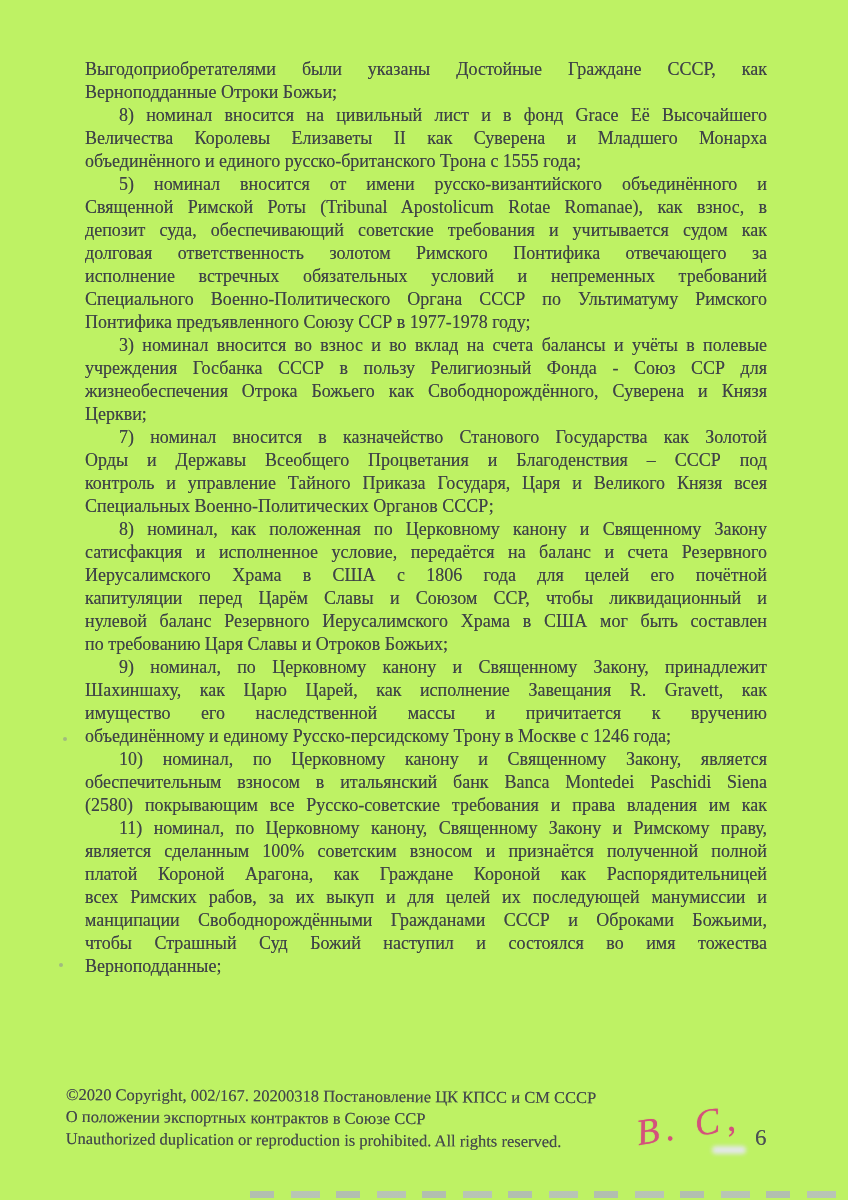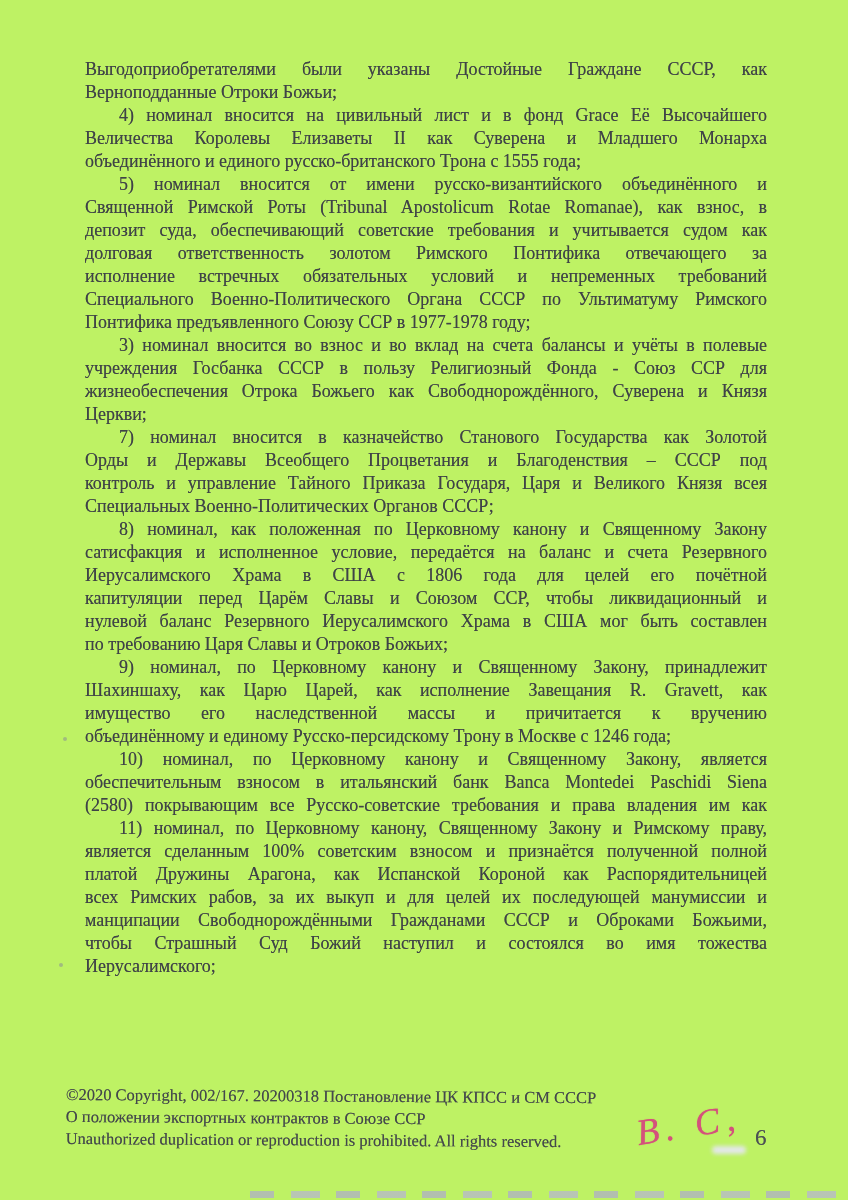--- a/index.html
+++ b/index.html
@@ -80,21 +80,21 @@
   .dot2{left:59px;top:963px;}
 </style>
 </head>
 <body>
 
 <div class="page">
 
   <div class="textblock" id="textblock">
       <div class="line">Выгодоприобретателями были указаны Достойные Граждане СССР, как</div>
       <div class="line last">Верноподданные Отроки Божьи;</div>
-      <div class="line indent">4) номинал вносится на цивильный лист и в фонд Grace Её Высочайшего</div>
+      <div class="line indent">8) номинал вносится на цивильный лист и в фонд Grace Её Высочайшего</div>
       <div class="line">Величества Королевы Елизаветы II как Суверена и Младшего Монарха</div>
       <div class="line last">объединённого и единого русско-британского Трона с 1555 года;</div>
       <div class="line indent">5) номинал вносится от имени русско-византийского объединённого и</div>
       <div class="line">Священной Римской Роты (Tribunal Apostolicum Rotae Romanae), как взнос, в</div>
       <div class="line">депозит суда, обеспечивающий советские требования и учитывается судом как</div>
       <div class="line">долговая ответственность золотом Римского Понтифика отвечающего за</div>
       <div class="line">исполнение встречных обязательных условий и непременных требований</div>
       <div class="line">Специального Военно-Политического Органа СССР по Ультиматуму Римского</div>
       <div class="line last">Понтифика предъявленного Союзу ССР в 1977-1978 году;</div>
       <div class="line indent">3) номинал вносится во взнос и во вклад на счета балансы и учёты в полевые</div>
@@ -113,25 +113,25 @@
       <div class="line last">по требованию Царя Славы и Отроков Божьих;</div>
       <div class="line indent">9) номинал, по Церковному канону и Священному Закону, принадлежит</div>
       <div class="line">Шахиншаху, как Царю Царей, как исполнение Завещания R. Gravett, как</div>
       <div class="line">имущество его наследственной массы и причитается к вручению</div>
       <div class="line last">объединённому и единому Русско-персидскому Трону в Москве с 1246 года;</div>
       <div class="line indent">10) номинал, по Церковному канону и Священному Закону, является</div>
       <div class="line">обеспечительным взносом в итальянский банк Banca Montedei Paschidi Siena</div>
       <div class="line">(2580) покрывающим все Русско-советские требования и права владения им как</div>
       <div class="line indent">11) номинал, по Церковному канону, Священному Закону и Римскому праву,</div>
       <div class="line">является сделанным 100% советским взносом и признаётся полученной полной</div>
-      <div class="line">платой Дружины Арагона, как Испанской Короной как Распорядительницей</div>
+      <div class="line">платой Короной Арагона, как Граждане Короной как Распорядительницей</div>
       <div class="line">всех Римских рабов, за их выкуп и для целей их последующей манумиссии и</div>
       <div class="line">манципации Свободнорождёнными Гражданами СССР и Оброками Божьими,</div>
       <div class="line">чтобы Страшный Суд Божий наступил и состоялся во имя тожества</div>
-      <div class="line last">Иерусалимского;</div>
+      <div class="line last">Верноподданные;</div>
     </div>
 
   <div class="footer">
     <div>©2020 Copyright, 002/167. 20200318 Постановление ЦК КПСС и СМ СССР</div>
     <div>О положении экспортных контрактов в Союзе ССР</div>
     <div>Unauthorized duplication or reproduction is prohibited. All rights reserved.</div>
   </div>
 
   <div class="signature">В. С,</div>
 

